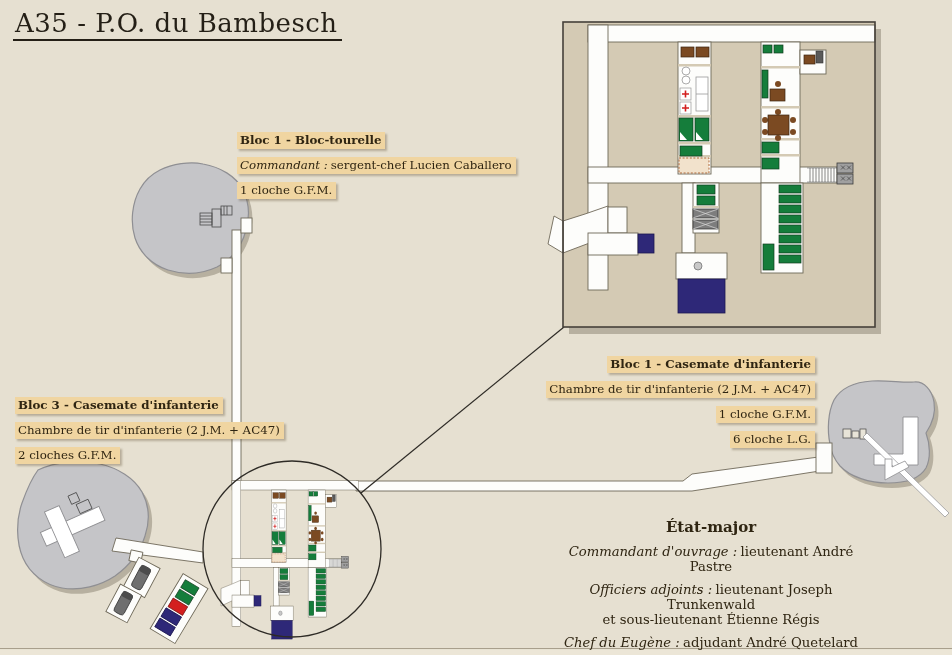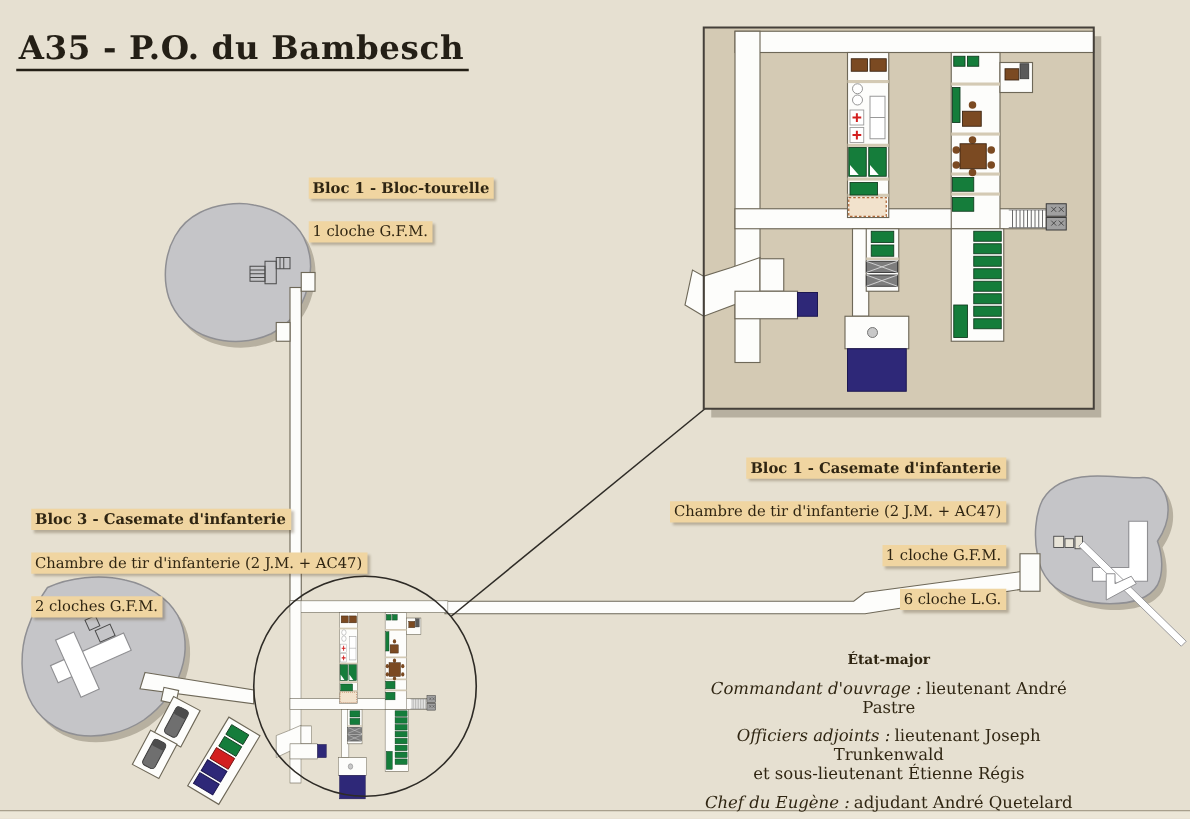--- a/index.html
+++ b/index.html
@@ -6,32 +6,32 @@
     --c-bg:#e6e0d1; --c-insetbg:#d4cab4; --c-labelbg:#f0d5a1; --c-ink:#2f2512;
     --c-corridor:#fdfdfb; --c-wall:#6e6858; --c-blockfill:#c5c5c8; --c-blockline:#8f8f93;
     --c-shadow:#b7b0a0; --c-navy:#2e2878; --c-green:#157d3b; --c-brown:#7b4a22;
     --c-red:#d31f1f; --c-metal:#7d7d7d; --c-line:#2e2b26;
   }
   html,body{margin:0;padding:0;}
   body{font-family:"DejaVu Serif","Liberation Serif",serif;background:#888;}
   #stage{position:relative;width:952px;height:655px;background:var(--c-bg);overflow:hidden;}
   #stage svg{position:absolute;left:0;top:0;}
   .overlay{position:absolute;color:var(--c-ink);}
-  #title{left:13px;top:24px;font-size:26px;font-weight:bold;letter-spacing:.5px;
+  #title{left:13px;top:8px;font-size:26px;font-weight:normal;letter-spacing:.5px;
          border-bottom:2.5px solid #241f16;padding:0 4px 1px 2px;color:#241f16;}
   .bloclabel{font-size:11.8px;line-height:16px;}
-  .bloclabel .lline{margin:18px;}
+  .bloclabel .lline{margin:8px;}
   .bloclabel .chip{display:inline-block;background:var(--c-labelbg);padding:0 4px 1px 3px;
          box-shadow:2px 2px 2px rgba(70,50,20,.30);}
   .em{font-style:italic;margin-right:.25em;}
   #label-bloc1{left:229px;top:124px;}
   #label-bloc2{right:129px;top:348px;text-align:right;}
   #label-bloc3{left:7px;top:389px;}
   #etat{left:556px;top:520px;width:310px;text-align:center;font-size:13.2px;line-height:15px;}
-  #etat .h{font-size:11px;font-weight:bold;margin-bottom:9px;}
+  #etat .h{font-size:15px;font-weight:bold;margin-bottom:9px;}
   #etat .row{margin-bottom:8px;}
   
   .cw{fill:var(--c-corridor);stroke:var(--c-wall);stroke-width:.9;}
   .maincw{fill:var(--c-corridor);stroke:var(--c-wall);stroke-width:.9;}
   .wall{fill:var(--c-insetbg);stroke:none;}
   .gr{fill:var(--c-green);stroke:#123c1f;stroke-width:.7;}
   .br{fill:var(--c-brown);stroke:#3a2410;stroke-width:.7;}
   .nv{fill:var(--c-navy);stroke:#1c1750;stroke-width:.8;}
   .mt{fill:var(--c-metal);stroke:#2e2e2e;stroke-width:.7;}
   .blob{fill:var(--c-blockfill);stroke:var(--c-blockline);stroke-width:1.2;}
@@ -218,20 +218,21 @@
     <use href="#plan" transform="translate(563,22)"></use>
     <polygon points="563,221 563,253 548,244 554,216" fill="var(--c-corridor)" stroke="var(--c-wall)" stroke-width="0.9"></polygon>
     <rect x="563" y="22" width="312" height="305" fill="none" stroke="#45403a" stroke-width="1.6"></rect>
   </g>
 </svg>
 
 <div id="title" class="overlay">A35 - P.O. du Bambesch</div>
 
 <div id="label-bloc1" class="overlay bloclabel">
   <div class="lline"><span class="chip" style="font-weight:bold">Bloc 1 - Bloc-tourelle</span></div>
+  <div class="lline"><span class="chip"><span class="em">Commandant :</span><span>sergent-chef Lucien Caballero</span></span></div>
   <div class="lline"><span class="chip">1 cloche G.F.M.</span></div>
 </div>
 
 <div id="label-bloc2" class="overlay bloclabel">
   <div class="lline"><span class="chip" style="font-weight:bold">Bloc 1 - Casemate d'infanterie</span></div>
   <div class="lline"><span class="chip">Chambre de tir d'infanterie (2 J.M. + AC47)</span></div>
   <div class="lline"><span class="chip">1 cloche G.F.M.</span></div>
   <div class="lline"><span class="chip">6 cloche L.G.</span></div>
 </div>
 

